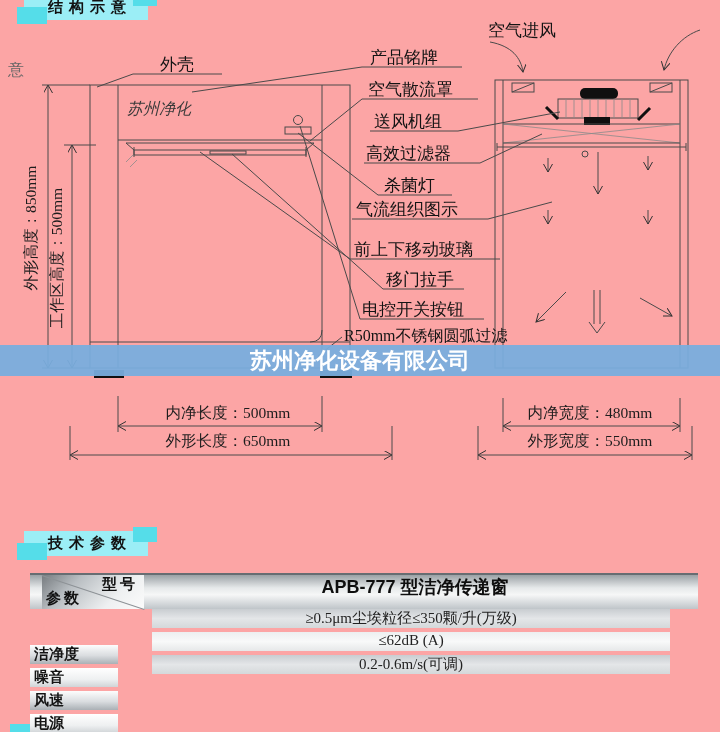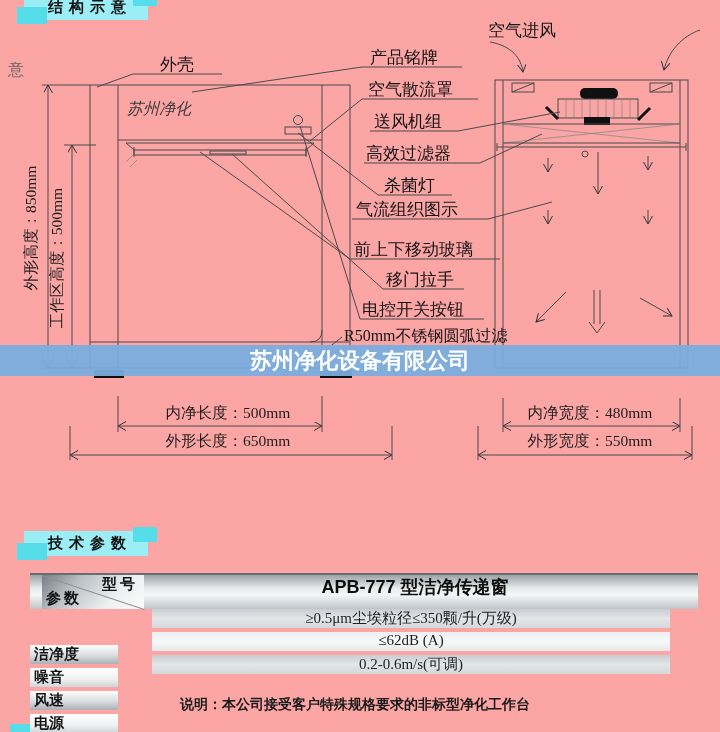--- a/index.html
+++ b/index.html
@@ -245,16 +245,15 @@
     </div>
     <div class="t-row row-a r3">
       <div class="t-label">风速</div>
       <div class="t-value">0.2-0.6m/s(可调)</div>
     </div>
     <div class="t-row row-b r4">
       <div class="t-label">电源</div>
     </div>
   </div>
 
-  <div class="note">说明：本公司接受客户特殊规格要求的非标型净化工作台</div>
 
   <div class="bottom-sliver"></div>
 </div>
 
 </body></html>

